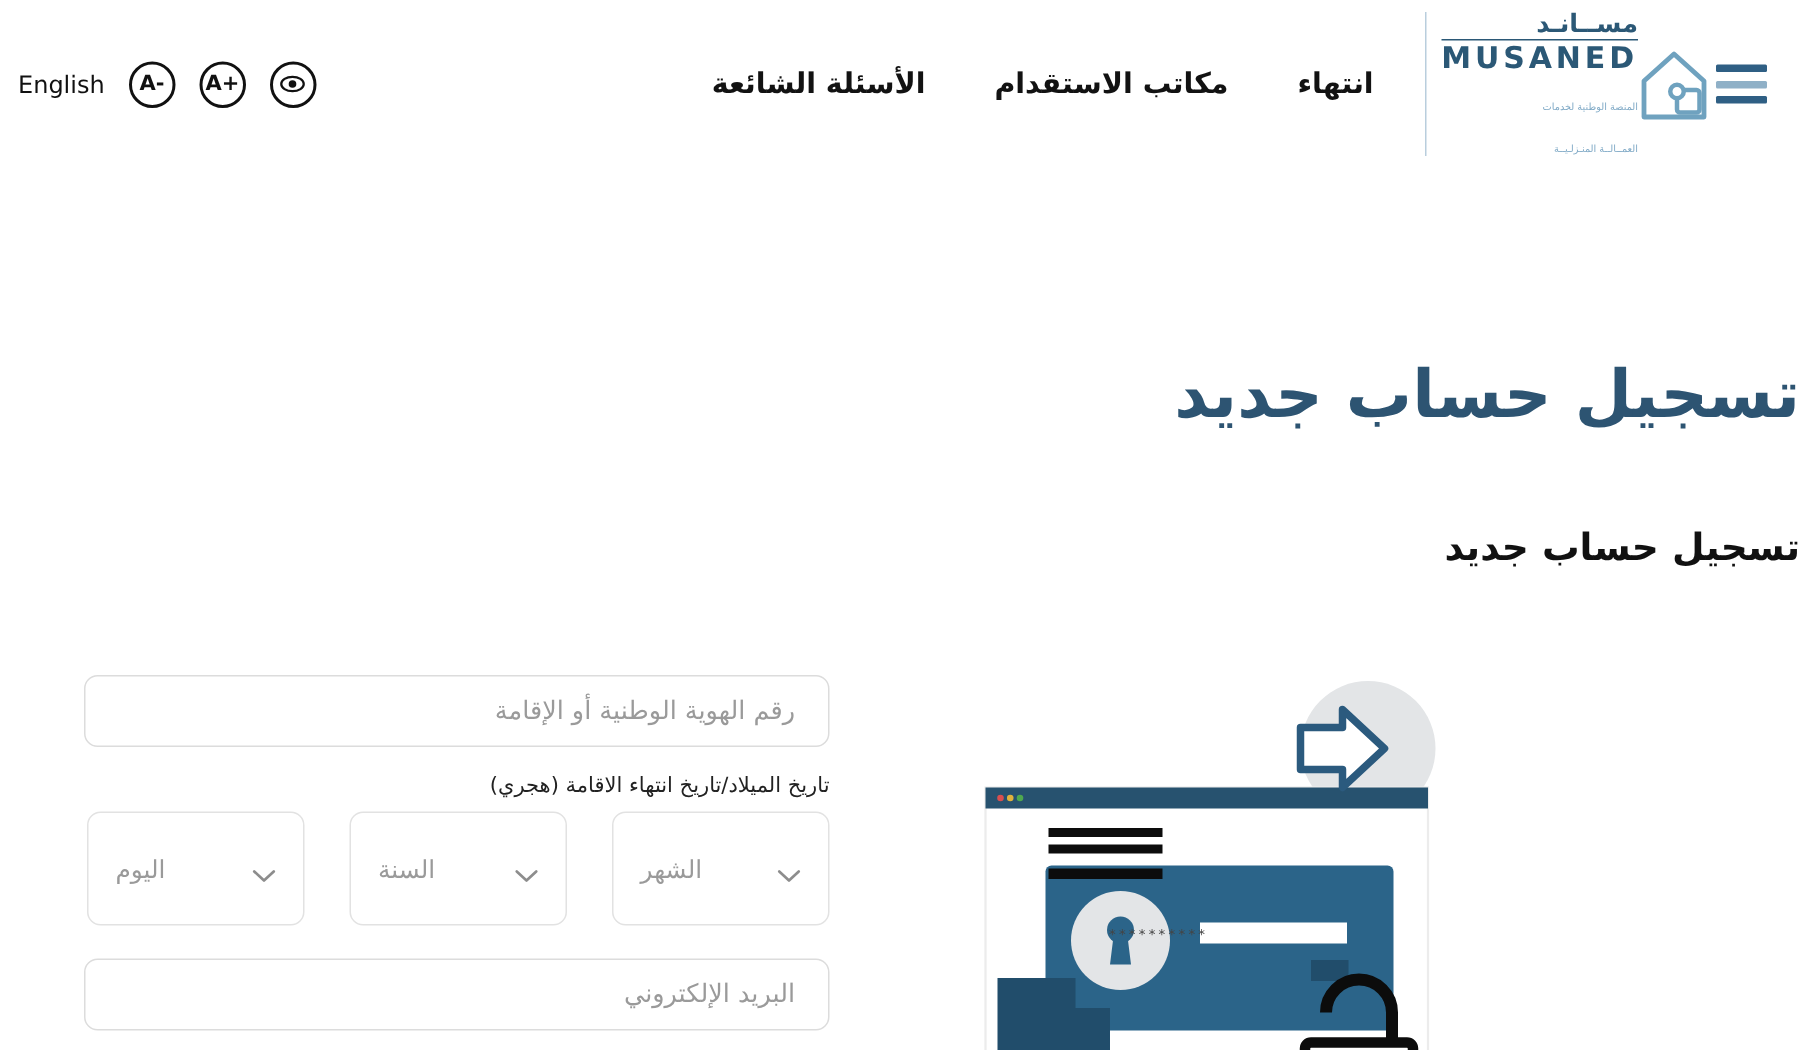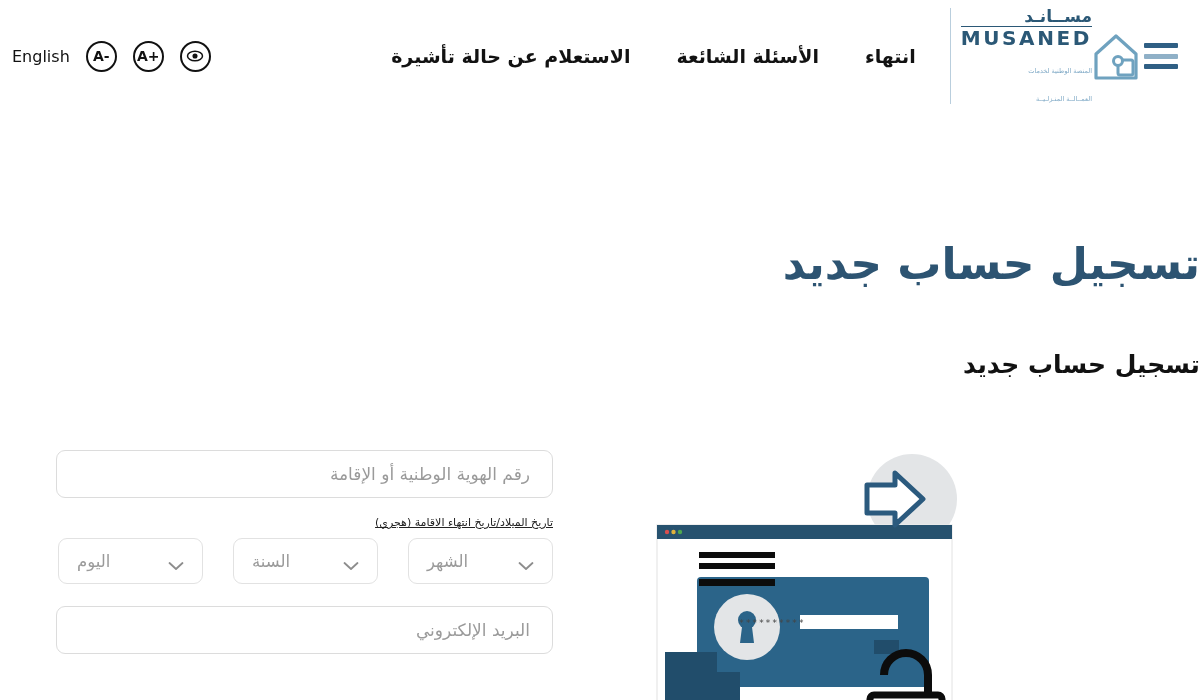--- a/index.html
+++ b/index.html
@@ -114,26 +114,26 @@
     border: 1px solid #dcdcdc; border-radius: 9px;
     background: #fff;
     display: flex; align-items: center;
     padding: 0 22px;
     margin-bottom: 22px;
   }
   .field .ph {
     font-size: 17px; color: #9a9a9a; width: 100%; text-align: right;
   }
   .date-label {
-    font-size: 11px; color: #222; 
-    margin-bottom: 9px; margin-top: -4px; text-decoration: underline;
+    font-size: 14px; color: #222; 
+    margin-bottom: 9px; margin-top: -4px;
   }
   .date-row { display: flex; gap: 30px; margin-bottom: 22px; }
   .select {
-    width: 145px; height: 46px;
+    width: 145px; height: 76px;
     border: 1px solid #e2e2e2; border-radius: 9px;
     background: #fff;
     display: flex; align-items: center; justify-content: space-between;
     padding: 0 18px;
     cursor: pointer;
   }
   .select .sv { font-size: 16.5px; color: #9a9a9a; }
   .chev { width: 16px; height: 10px; flex: 0 0 auto; }
 
   
@@ -165,22 +165,22 @@
     <div class="logo-wordmark">
       <div class="logo-ar">مســانـد</div>
       <div class="logo-en">MUSANED</div>
       <div class="logo-sub">المنصة الوطنية لخدمات</div>
       <div class="logo-sub">العمــالــة المنـزلـيــة</div>
     </div>
   </div>
 
   <nav class="nav">
     <div class="nav-item">انتهاء</div>
+    <div class="nav-item">مكاتب الاستقدام</div>
     <div class="nav-item">الأسئلة الشائعة</div>
-    <div class="nav-item">الاستعلام عن حالة تأشيرة</div>
   </nav>
 
   <div class="util">
     <div class="eye-btn">
       <svg viewBox="0 0 24 24" width="18" height="18">
         <ellipse cx="12" cy="12" rx="10" ry="6.4" fill="none" stroke="#111" stroke-width="2"></ellipse>
         <circle cx="12" cy="12" r="3.4" fill="#111"></circle>
       </svg>
     </div>
     <div class="circ-btn">A+</div>

